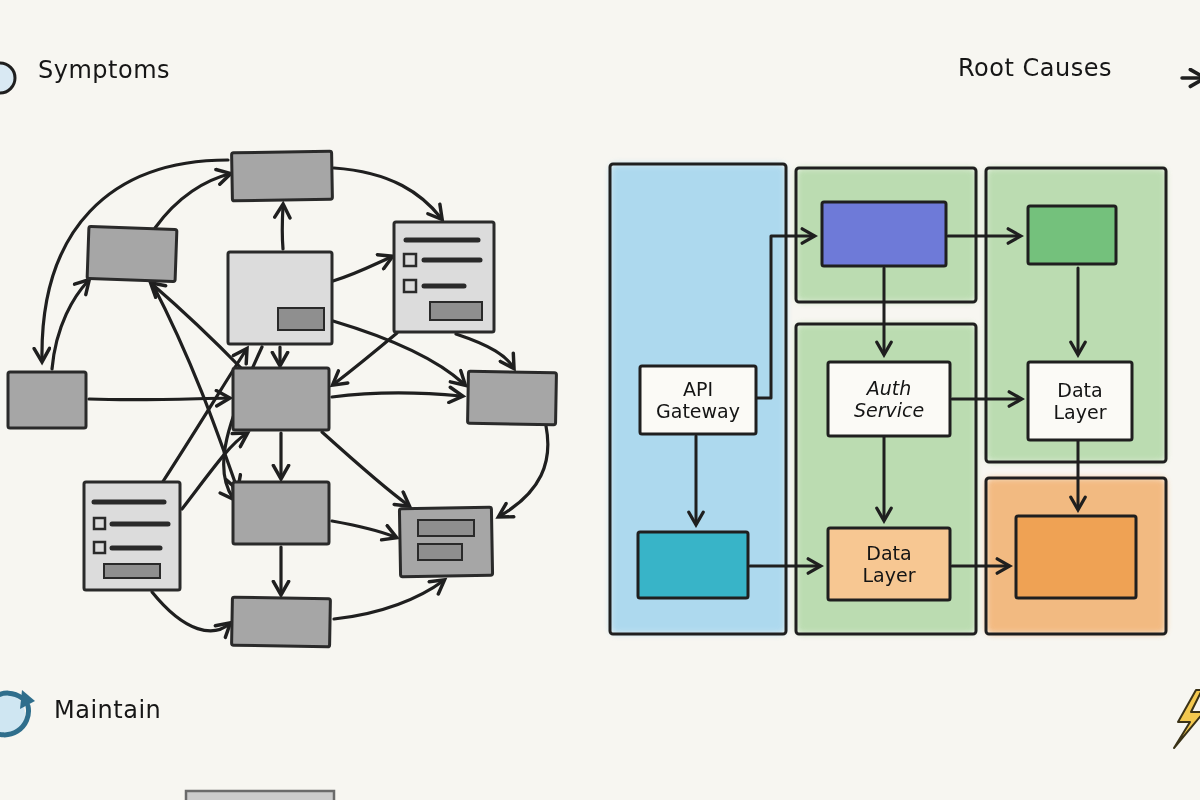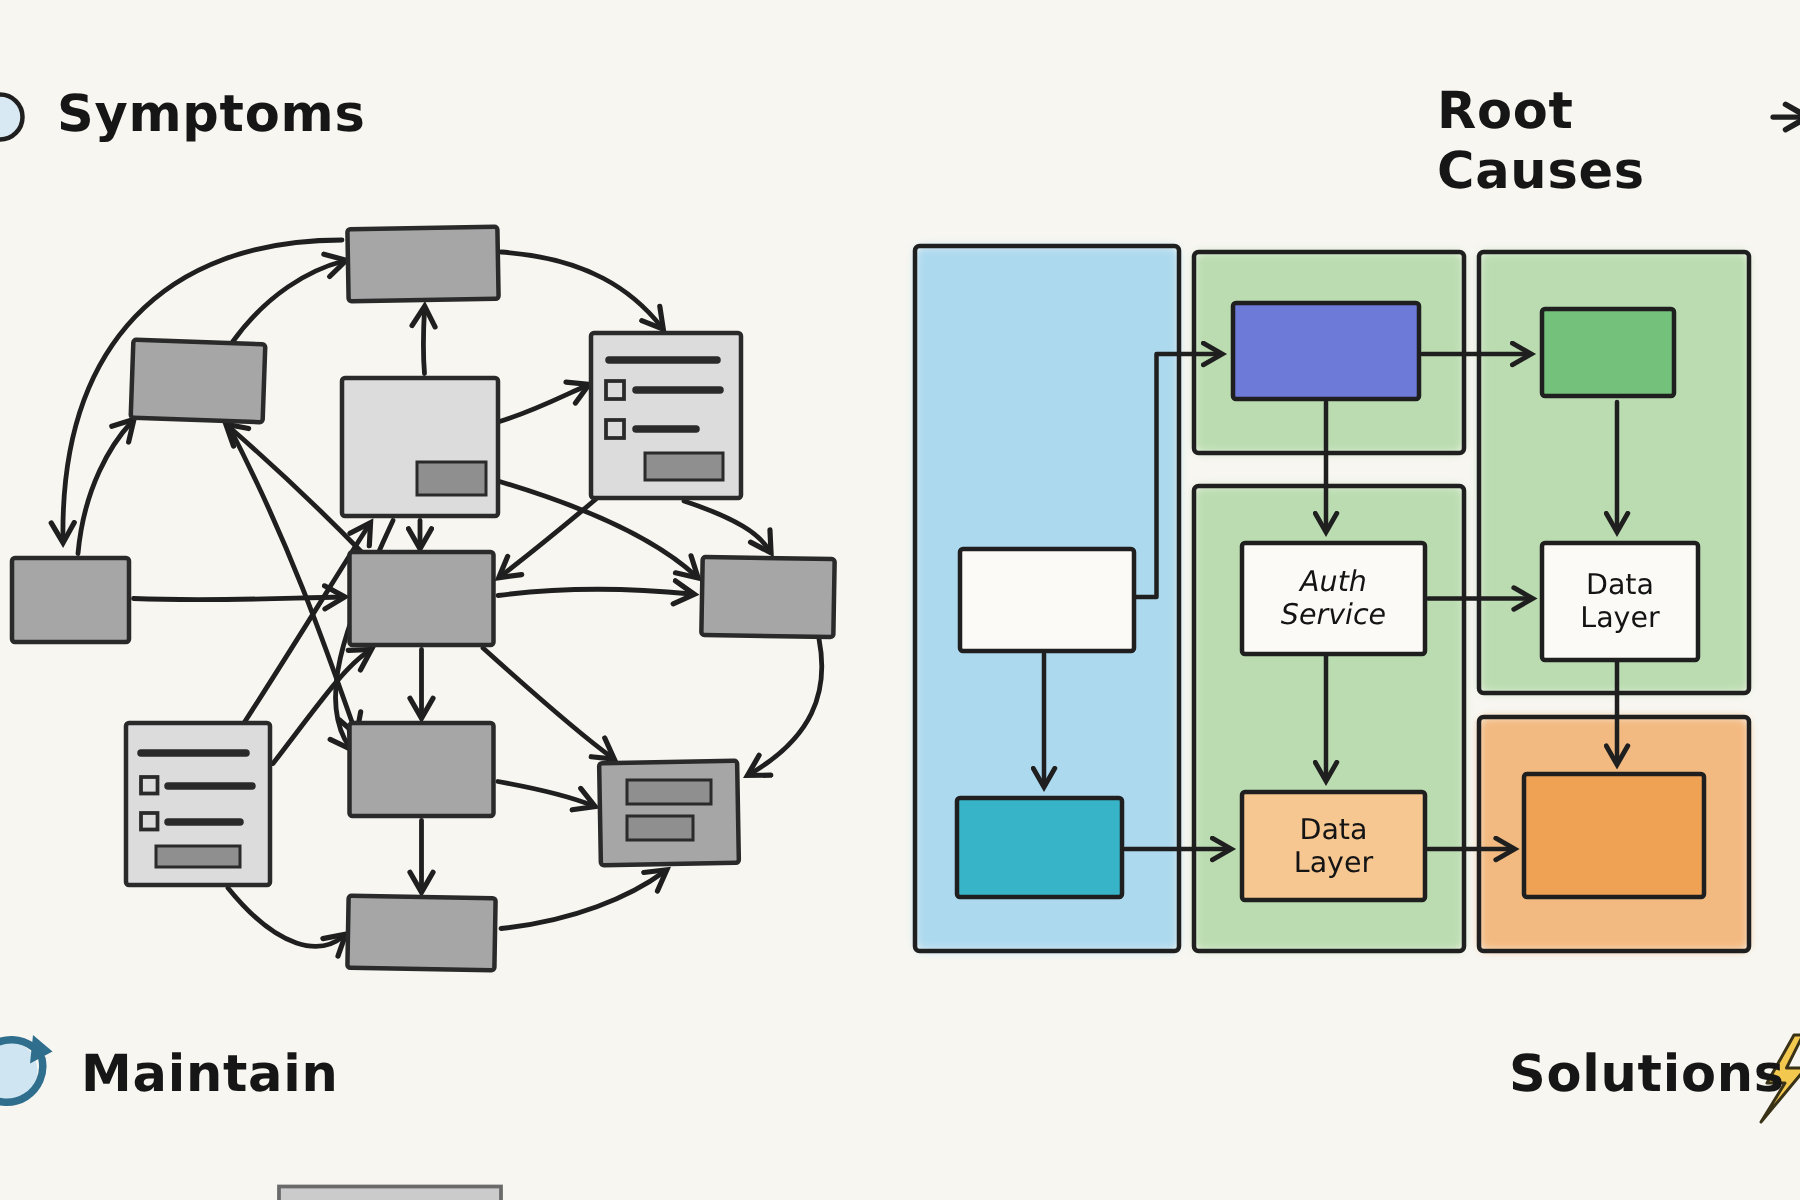--- a/index.html
+++ b/index.html
@@ -3,21 +3,21 @@
 <meta charset="utf-8">
 <style>
   html,body{margin:0;padding:0;}
   .stage{
     position:relative;width:1200px;height:800px;overflow:hidden;
     background:#f7f6f1;
     font-family:"DejaVu Sans","Liberation Sans",sans-serif;
   }
   svg{position:absolute;inset:0;}
   .heading{
-    position:absolute;font-size:34px;font-weight:700;color:#161616;
+    position:absolute;font-size:24px;font-weight:400;color:#161616;
     letter-spacing:.5px;pointer-events:none;
   }
   .node-label{
     position:absolute;display:flex;align-items:center;justify-content:center;
     text-align:center;white-space:pre-line;font-size:19px;line-height:1.18;
     color:#141414;pointer-events:none;font-weight:500;
   }
   .wash{opacity:.82;filter:blur(3px);}
   .outline{fill:none;stroke:#1f1f1f;stroke-width:3;stroke-linejoin:round;stroke-linecap:round;}
   .nodebox{stroke:#1f1f1f;stroke-width:3;stroke-linejoin:round;}
@@ -163,22 +163,23 @@
 
     <rect x="186" y="791" width="148" height="12" fill="#cbcbcb" stroke="#6a6a6a" stroke-width="2.5"></rect>
   </svg>
 
   <div class="heading" style="left:38px;top:56px;">Symptoms</div>
 
   <div class="heading" style="left:54px;top:696px;">Maintain</div>
 
   <div class="heading" style="left:958px;top:54px;">Root Causes</div>
 
-  <div class="heading" style="left:1006px;top:696px;">Solutions</div>
 
+  <div class="node-label" style="left:640px;top:366px;width:116px;height:68px;">API
+Gateway</div>
 
   <div class="node-label" style="left:828px;top:362px;width:122px;height:74px;font-style:italic;">Auth
 Service</div>
 
   <div class="node-label" style="left:1028px;top:362px;width:104px;height:78px;">Data
 Layer</div>
 
   <div class="node-label" style="left:828px;top:528px;width:122px;height:72px;">Data
 Layer</div>
 

